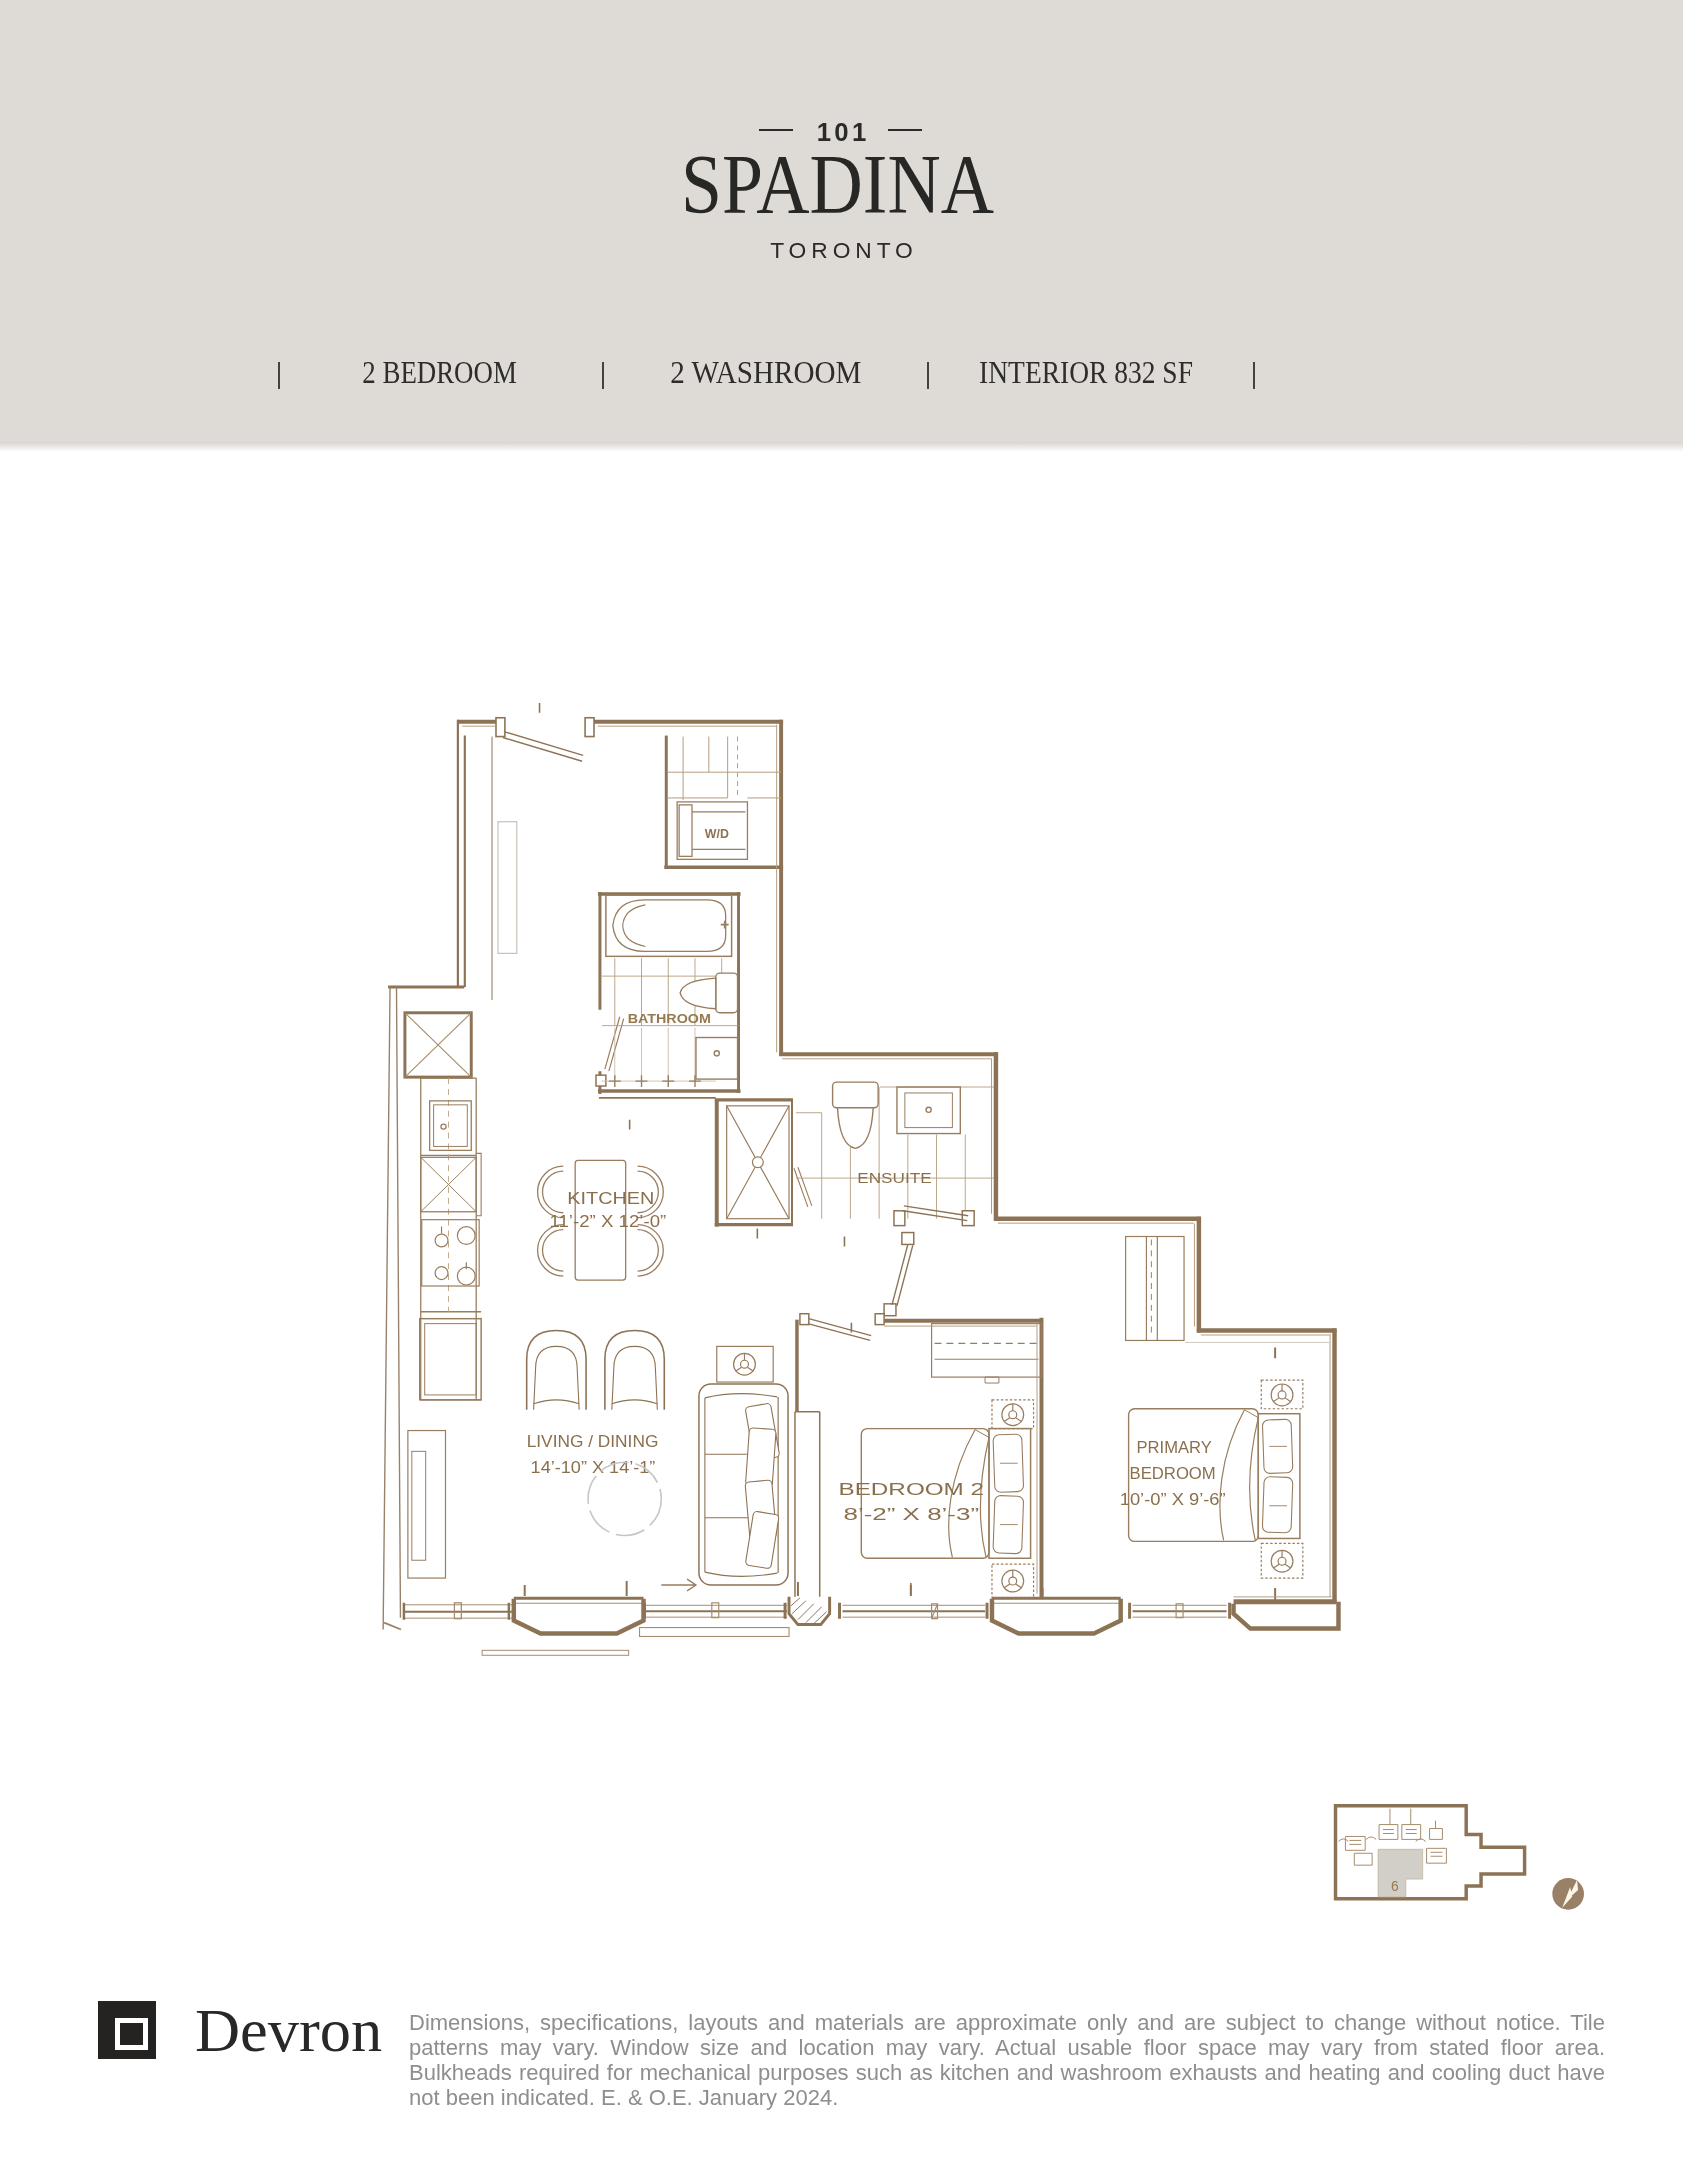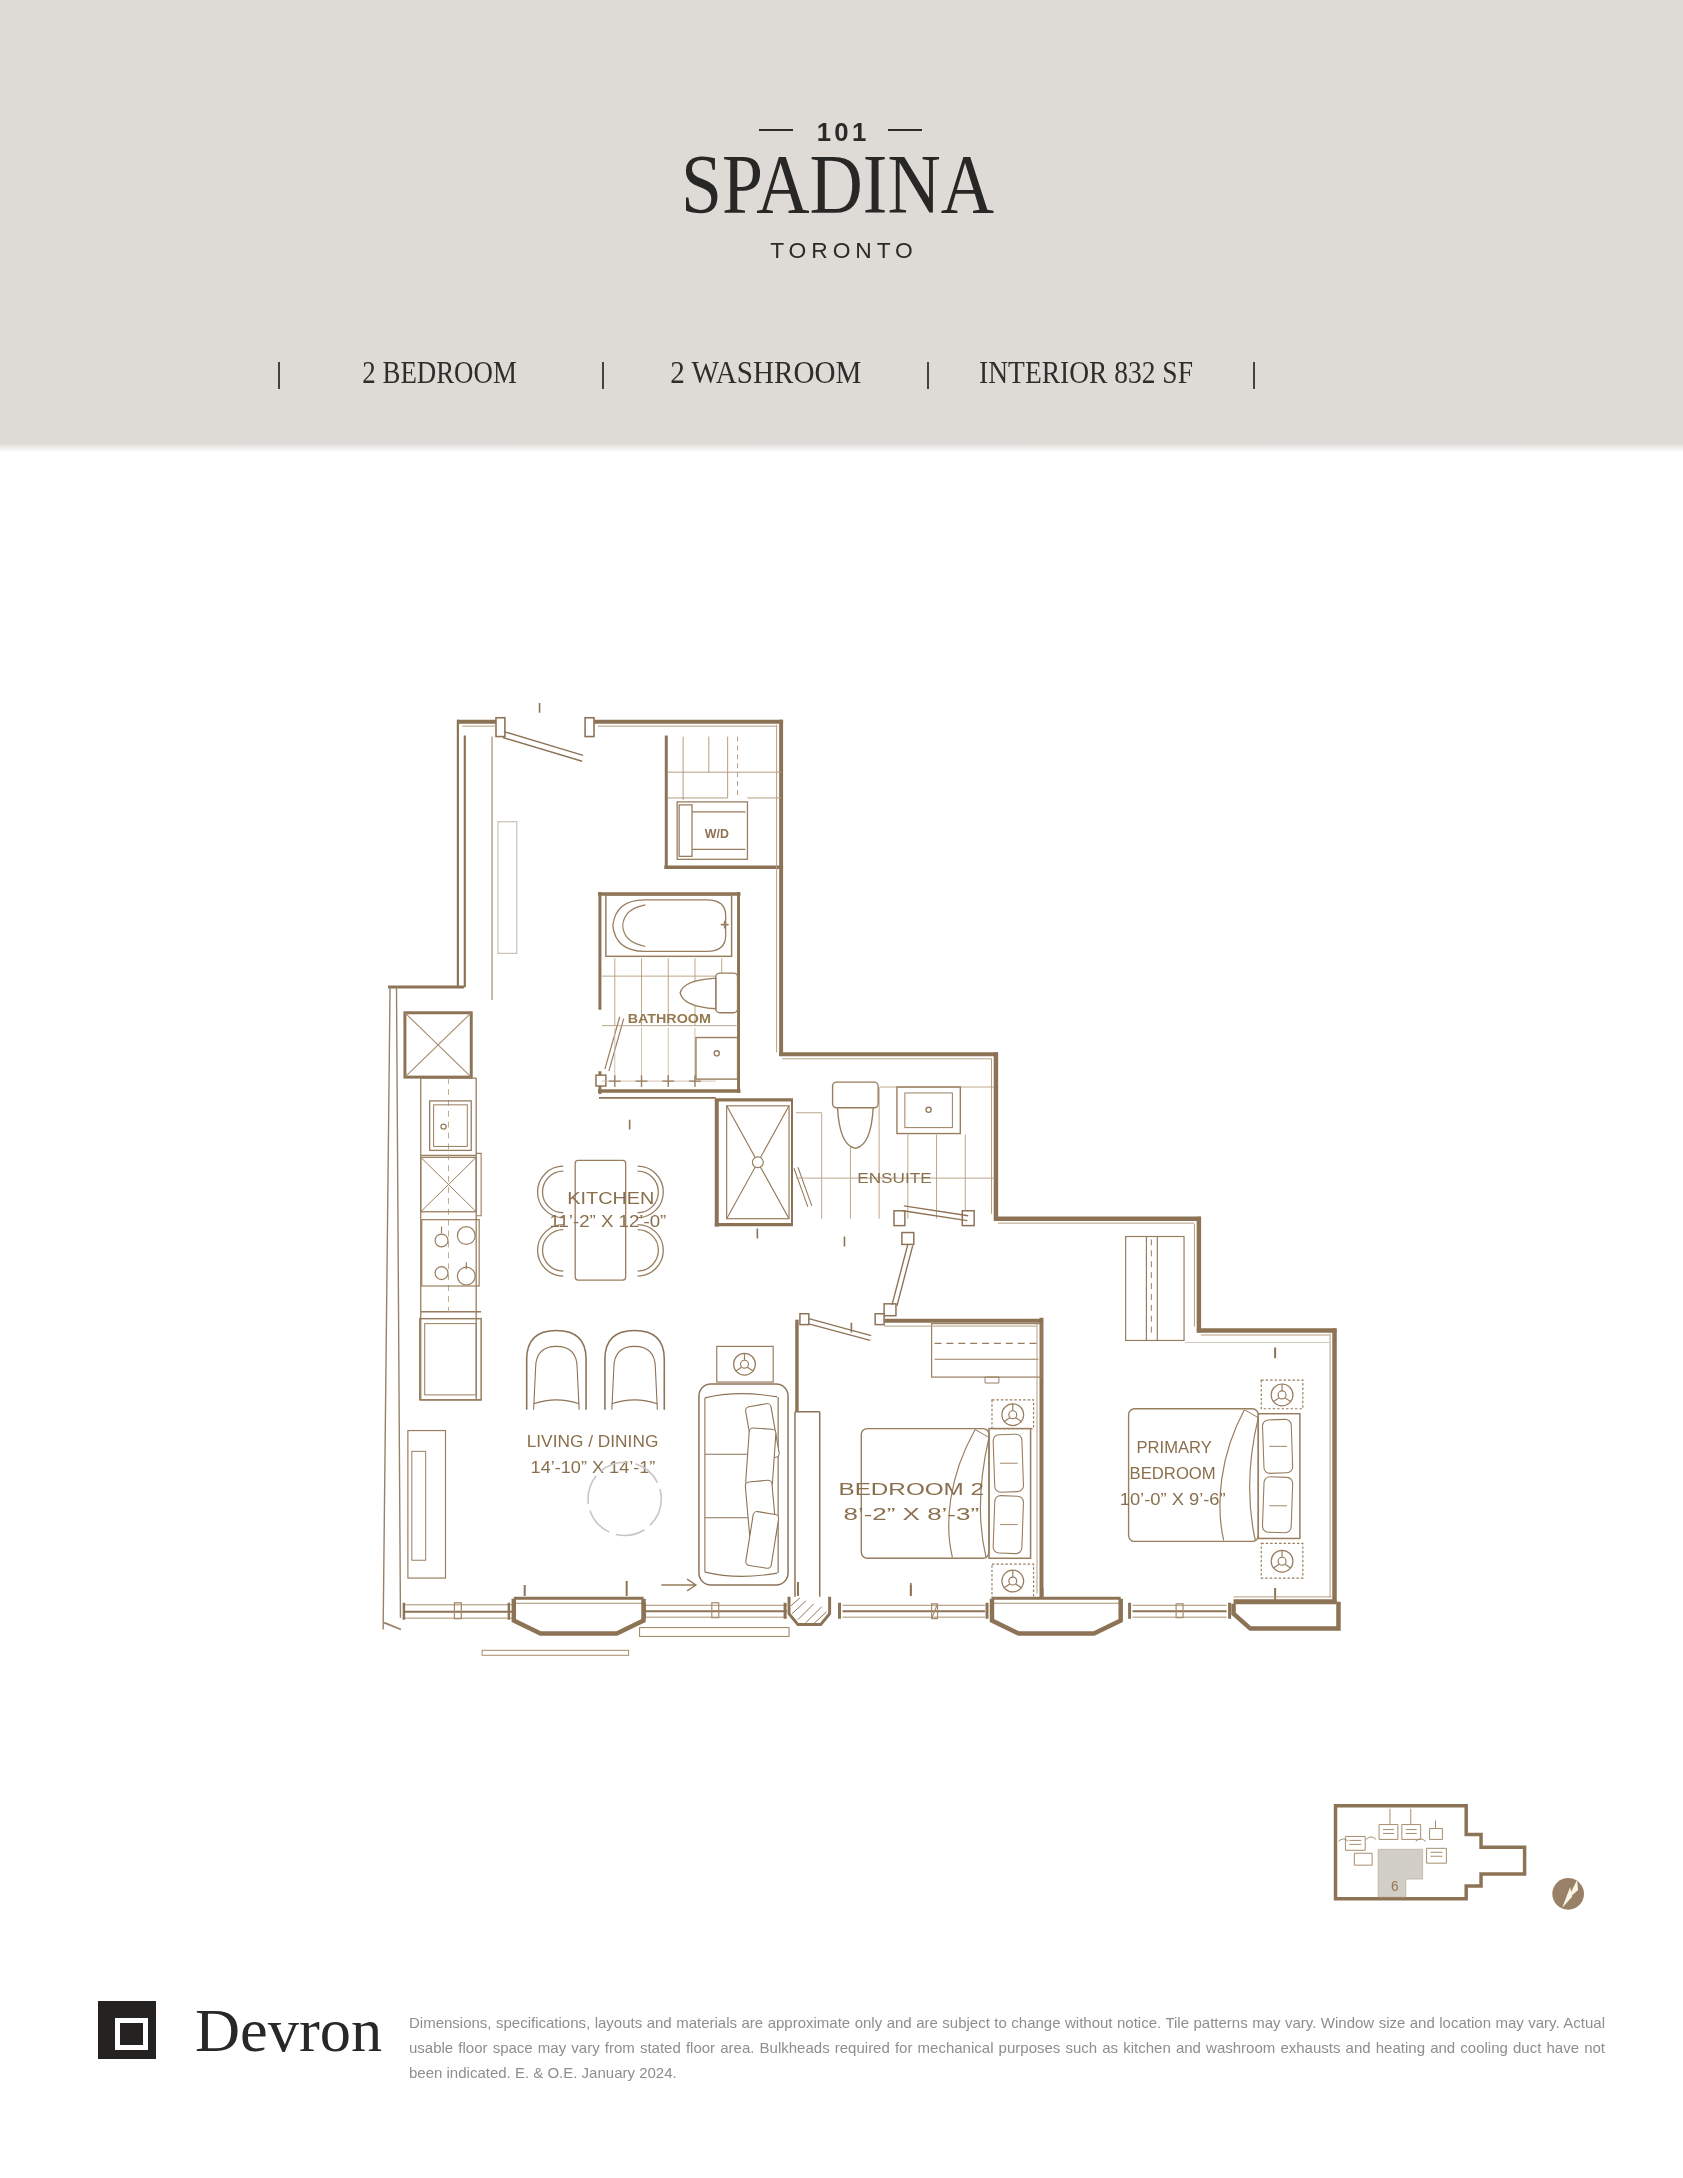--- a/index.html
+++ b/index.html
@@ -5,21 +5,21 @@
   html,body{margin:0;padding:0;}
   body{width:1683px;height:2178px;position:relative;background:#ffffff;font-family:"Liberation Sans",sans-serif;overflow:hidden;}
   
   .band{position:absolute;left:0;top:0;width:1683px;height:442px;background:#dedad6;}
   .bandfade{position:absolute;left:0;top:442px;width:1683px;height:10px;background:linear-gradient(#d9d5d1,#ffffff);}
   .ldash{position:absolute;height:1.4px;background:#2b2a28;}
   .bar{position:absolute;top:362px;width:2px;height:27px;background:#45423e;}
   
   .dsq{position:absolute;left:98px;top:2001px;width:58px;height:58px;background:#252321;}
   .dsq i{position:absolute;left:17px;top:17px;width:23px;height:22px;border:5px solid #ffffff;display:block;}
-  .disc{position:absolute;left:409px;top:2010px;width:1196px;font-size:15px;line-height:25px;color:#8e8e8e;text-align:justify;}
+  .disc{position:absolute;left:409px;top:2010px;width:1196px;font-size:22px;line-height:25px;color:#8e8e8e;text-align:justify;}
   svg{position:absolute;left:0;top:0;}
   text{font-family:"Liberation Sans",sans-serif;}
   *{-webkit-font-smoothing:antialiased;}
 </style>
 </head>
 <body>
 
 <div class="band"></div>
 <div class="bandfade"></div>
 

